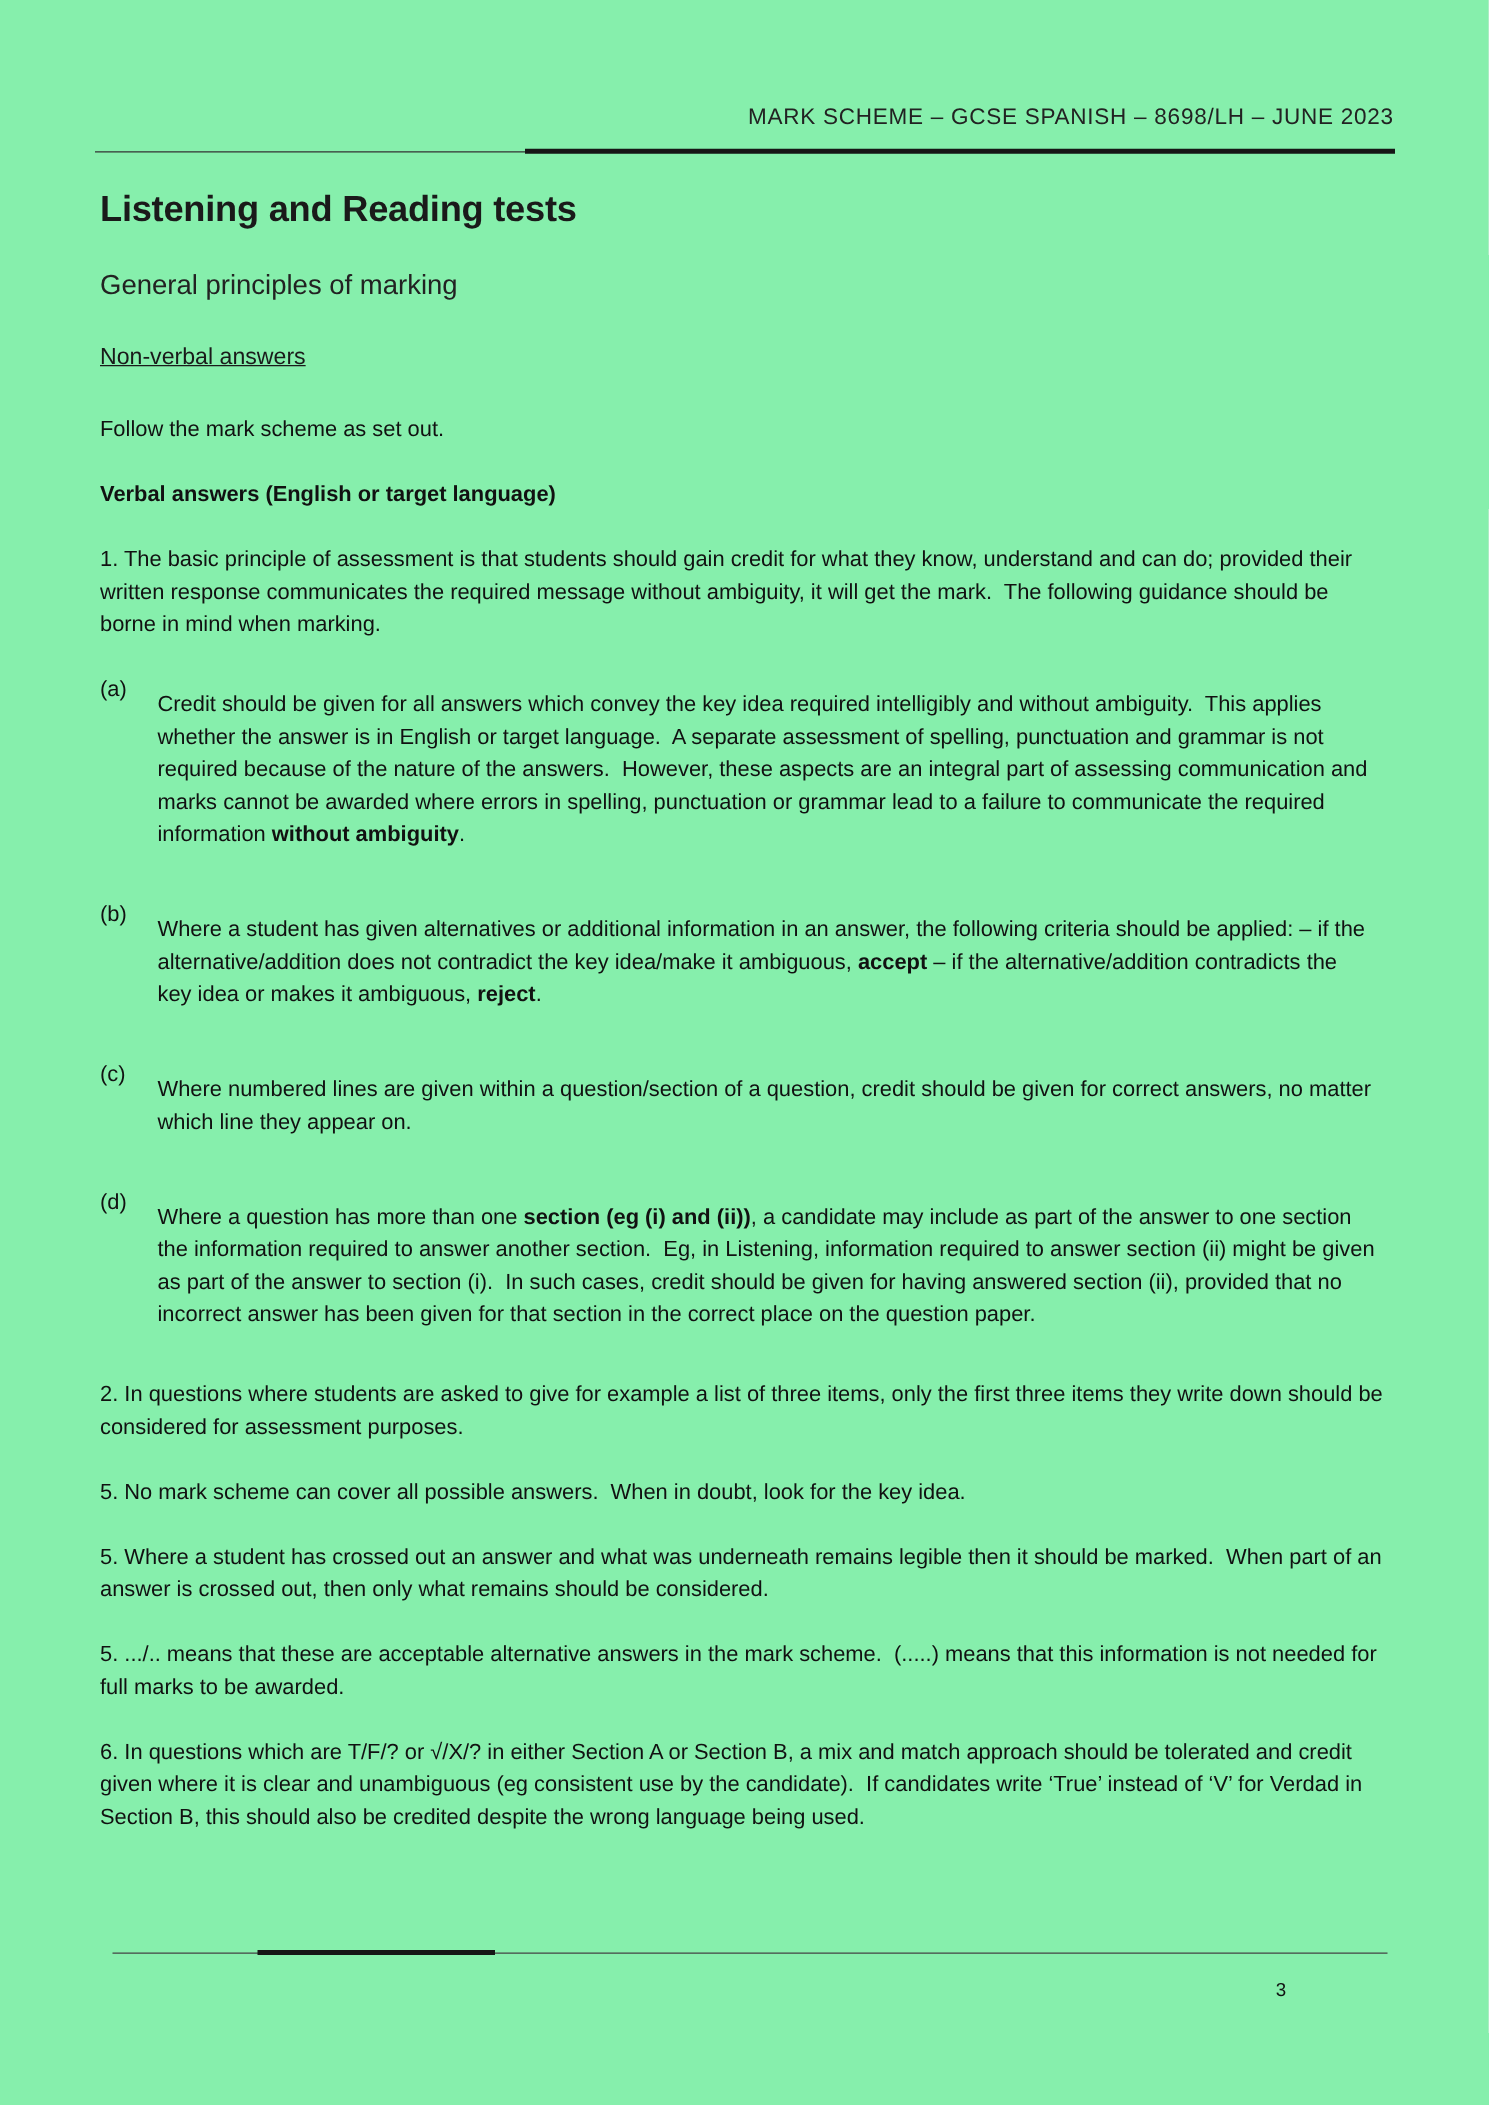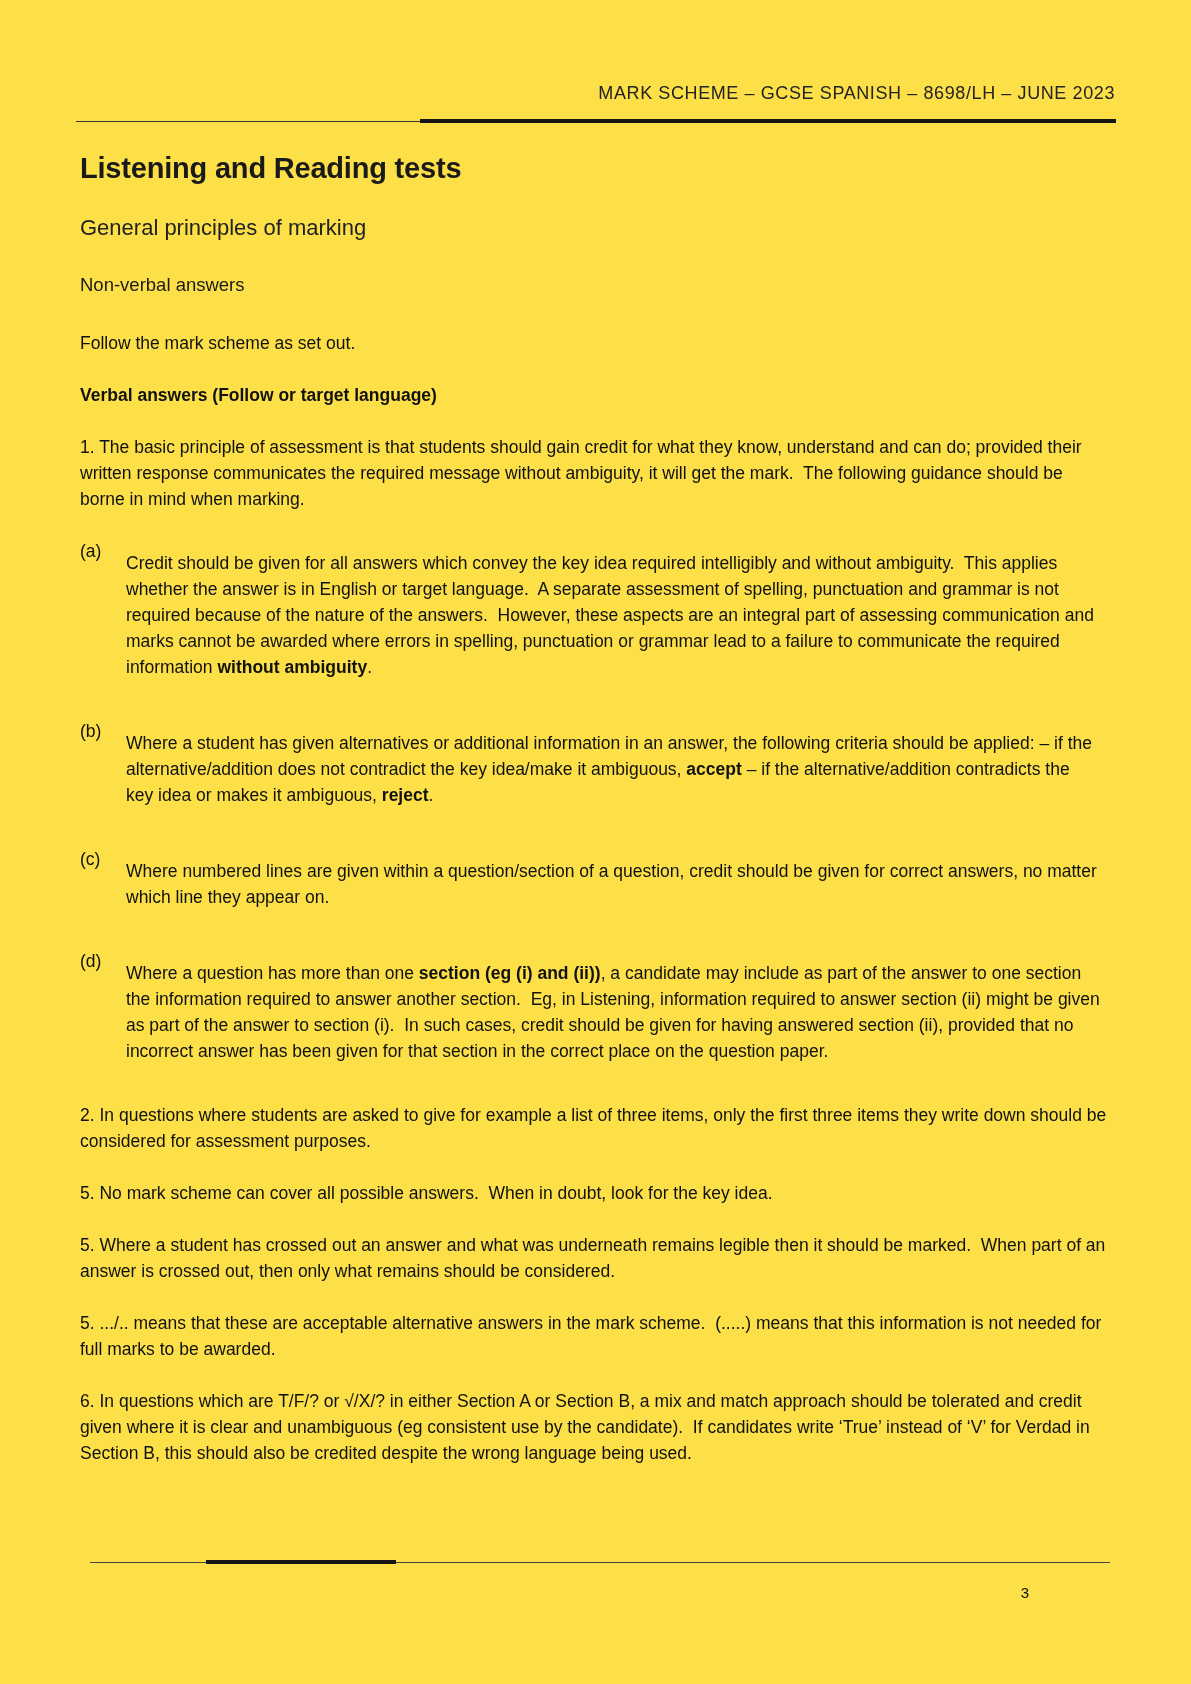--- a/index.html
+++ b/index.html
@@ -1,20 +1,20 @@
 <!DOCTYPE html>
 <html><head>
 <meta charset="utf-8">
 <style>
   html,body { margin:0; padding:0; background:#e8e8e8; }
   .page {
     position:relative;
     width:1191px; height:1684px;
     margin:0 auto;
-    background:#fde047;
+    background:#86efac;
     font-family:"Liberation Sans", sans-serif;
     color:#111;
     overflow:hidden;
   }
   .header {
     position:absolute; top:62px; right:76px;
     font-size:18px; letter-spacing:0.6px; color:#222;
     white-space:pre;
   }
   .header-rule {
@@ -31,21 +31,21 @@
   .title {
     font-size:29px; font-weight:bold; letter-spacing:-0.2px;
     margin:0 0 30px 0; color:#1a1a1a;
   }
   .subtitle {
     font-size:22px; font-weight:normal;
     margin:0 0 33px 0; color:#222;
   }
   .subheading {
     font-size:18.5px; font-weight:normal;
-    margin:0 0 34px 0; color:#1a1a1a;
+    margin:0 0 34px 0; color:#1a1a1a;text-decoration:underline;
   }
   .para {
     font-size:17.5px; line-height:26px;
     margin:0 0 26px 0;
     white-space:pre-wrap;
     color:#111;
   }
   .para.bold { font-weight:bold; }
   .lettered {
     display:flex; align-items:flex-start;
@@ -83,21 +83,21 @@
   <div class="content">
 
     <h1 class="title">Listening and Reading tests</h1>
 
     <h2 class="subtitle">General principles of marking</h2>
 
     <h3 class="subheading">Non-verbal answers</h3>
 
     <p class="para">Follow the mark scheme as set out.</p>
 
-    <p class="para bold">Verbal answers (Follow or target language)</p>
+    <p class="para bold">Verbal answers (English or target language)</p>
 
     <p class="para"><span>1. The basic principle of assessment is that students should gain credit for what they know, understand and can do; provided their written response communicates the required message without ambiguity, it will get the mark.  The following guidance should be borne in mind when marking.</span></p>
 
     <div class="lettered">
       <span class="letter">(a)</span>
       <p class="para"><span>Credit should be given for all answers which convey the key idea required intelligibly and without ambiguity.  This applies whether the answer is in English or target language.  A separate assessment of spelling, punctuation and grammar is not required because of the nature of the answers.  However, these aspects are an integral part of assessing communication and marks cannot be awarded where errors in spelling, punctuation or grammar lead to a failure to communicate the required information </span><span style="font-weight: bold;">without ambiguity</span><span>.</span></p>
     </div>
 
     <div class="lettered">
       <span class="letter">(b)</span>

